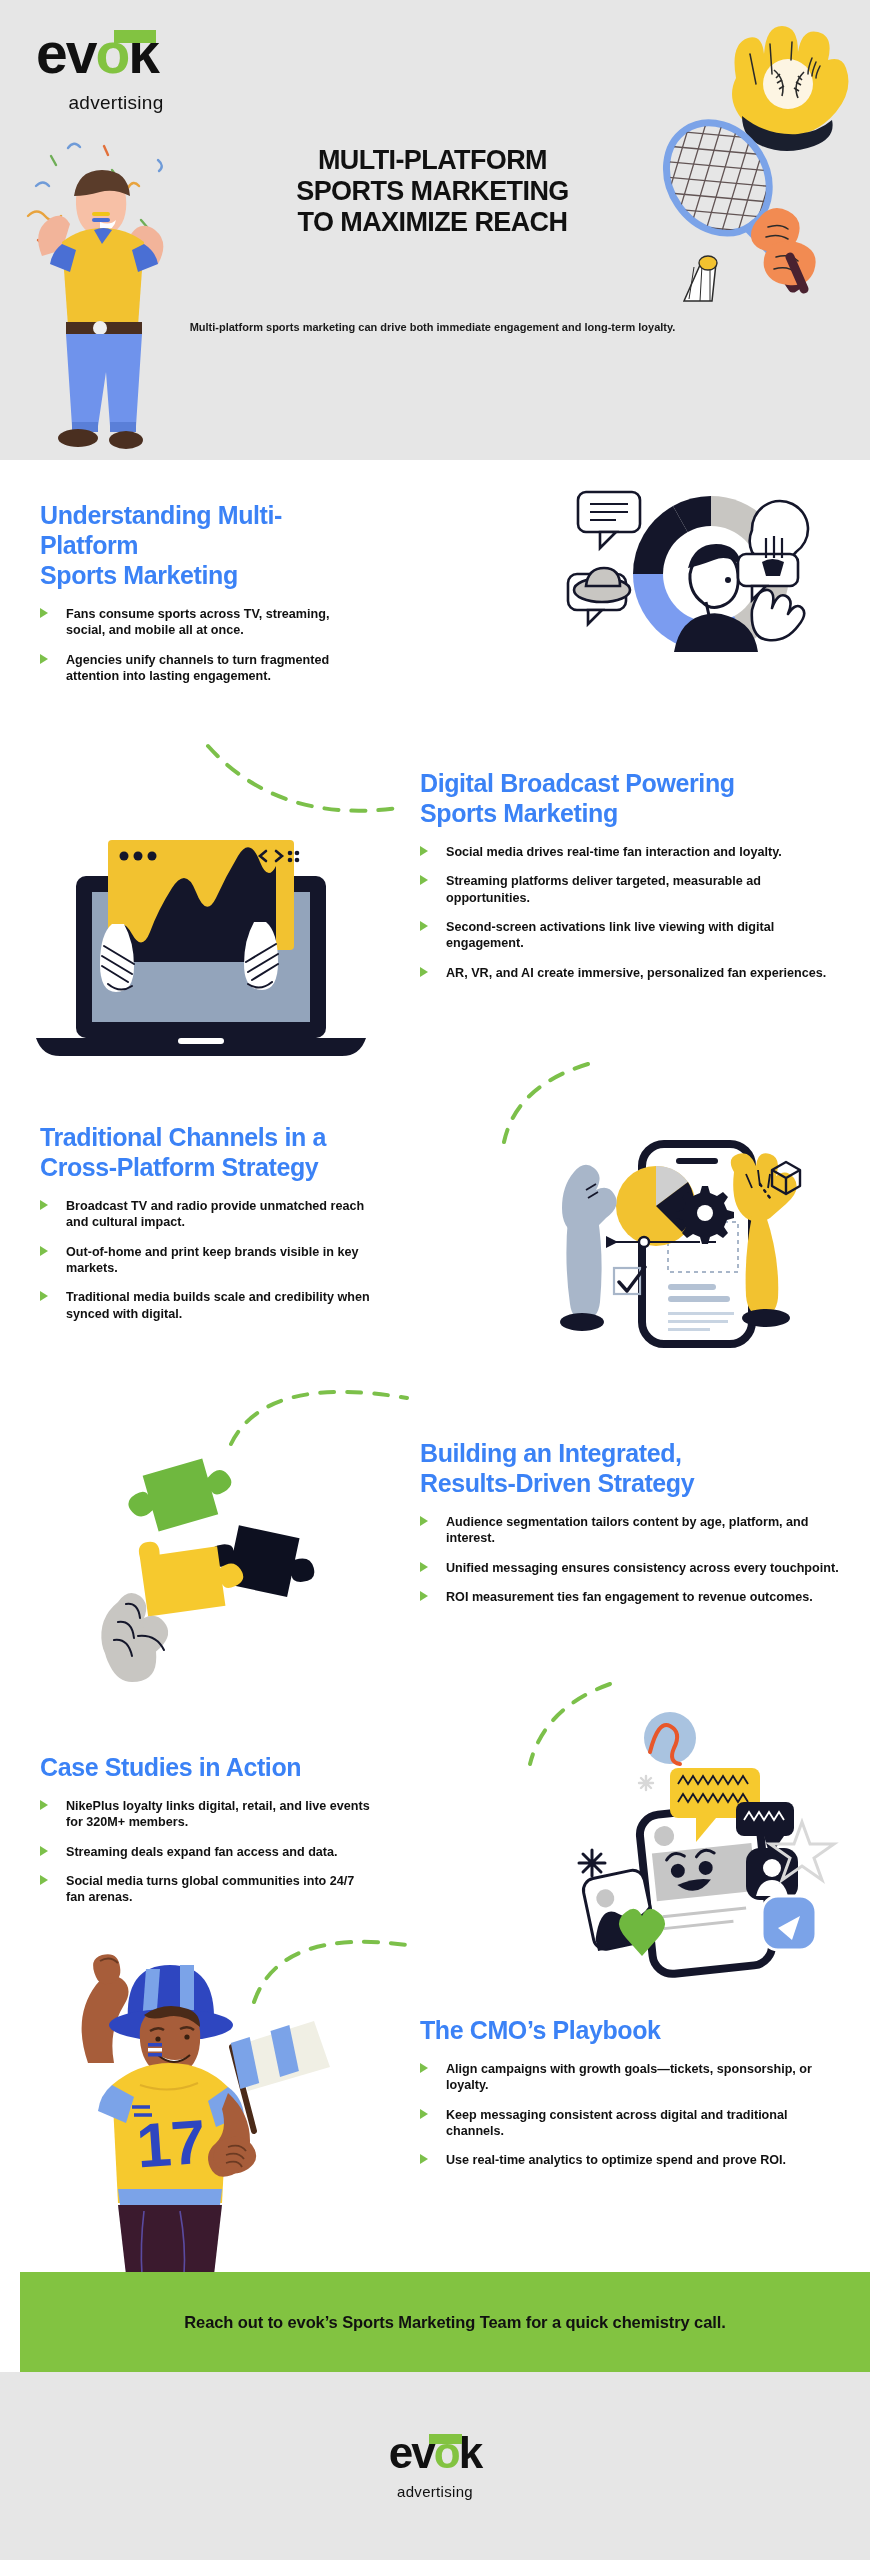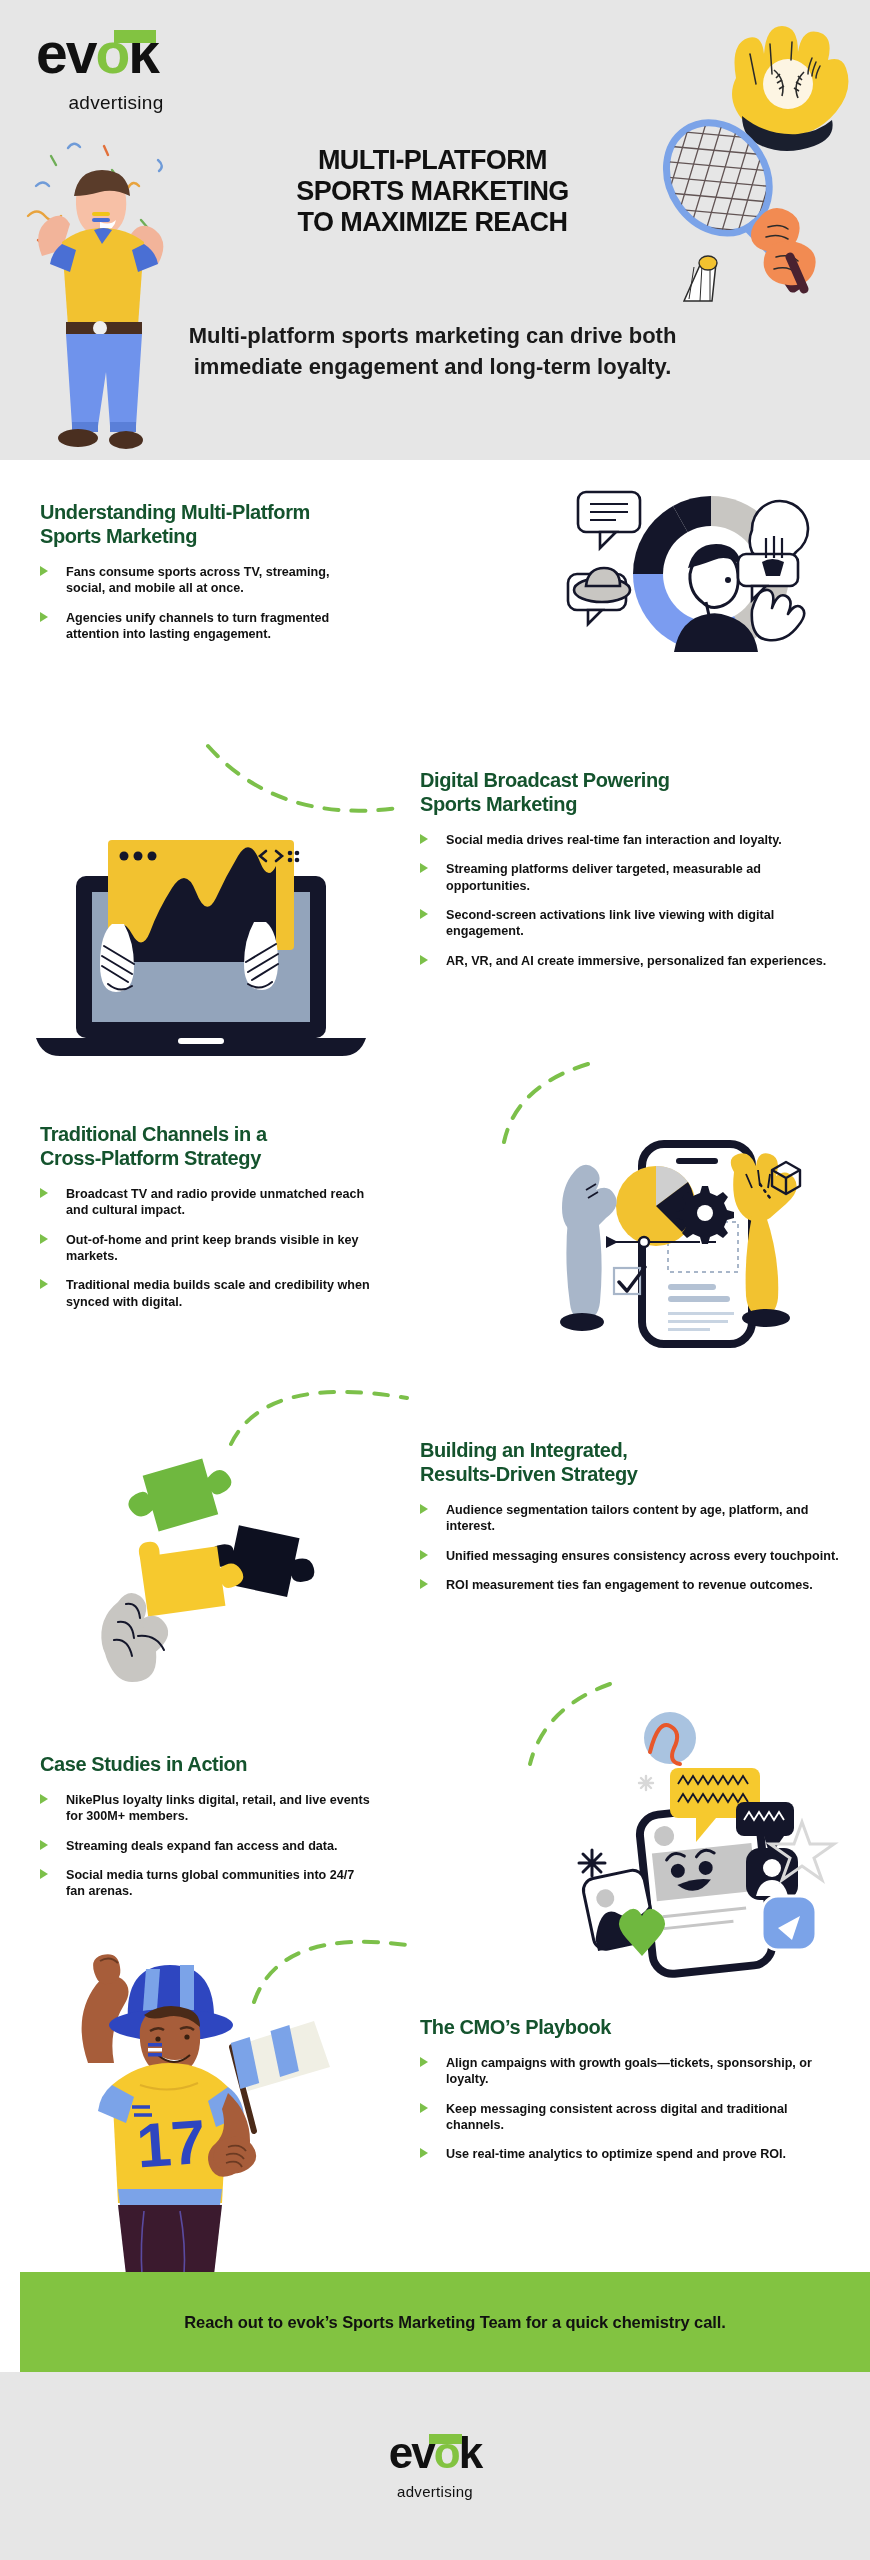--- a/index.html
+++ b/index.html
@@ -20,26 +20,26 @@
   .logo { position:absolute; left:36px; top:28px; width:170px; }
   .logo-word { font-size:57px; font-weight:700; letter-spacing:-2px; line-height:.9; color:#111; position:relative; display:inline-block; }
   .logo-sub { font-size:19px; color:#111; letter-spacing:.3px; margin-top:2px; text-align:center; width:160px; }
   .hero-title {
     position:absolute; left:205px; top:145px; width:455px;
     font-size:27px; font-weight:800; line-height:1.14;
     letter-spacing:-.6px; color:#111; text-align:center;
   }
   .hero-sub {
     position:absolute; left:175px; top:320px; width:515px;
-    font-size:22px; font-weight:600; line-height:1.42; color:#1a1a1a; text-align:center;
+    font-size:11px; font-weight:600; line-height:1.42; color:#1a1a1a; text-align:center;
   }
   
   .section { position:absolute; width:870px; }
   .s-text { position:absolute; }
-  .s-title { font-size:20px; font-weight:800; color:#14532d; line-height:1.2; letter-spacing:-.4px; margin-bottom:16px; }
+  .s-title { font-size:25px; font-weight:800; color:#3b82f6; line-height:1.2; letter-spacing:-.4px; margin-bottom:16px; }
   .bullets { list-style:none; }
   .bullets li {
     position:relative; padding-left:26px; margin-bottom:13px;
     font-size:12.6px; font-weight:700; line-height:1.3; color:#111;
   }
   .bullets li .arw {
     position:absolute; left:0; top:2px;
     width:0; height:0;
     border-left:8px solid #7cc04a;
     border-top:5px solid transparent;
@@ -466,21 +466,21 @@
     <g stroke="#d8d8d8" stroke-width="2.4" stroke-linecap="round">
       <path d="M96 86 v14 M89 93 h14 M91 88 l10 10 M101 88 l-10 10"></path>
     </g>
   </svg>
 
   <div class="s-text" style="left:40px;top:52px;width:330px;">
     <div class="s-title">
       <div>Case Studies in Action</div>
     </div>
     <ul class="bullets">
-      <li><span class="arw"></span><span>NikePlus loyalty links digital, retail, and live events for 300M+ members.</span></li>
+      <li><span class="arw"></span><span>NikePlus loyalty links digital, retail, and live events for 320M+ members.</span></li>
       <li><span class="arw"></span><span>Streaming deals expand fan access and data.</span></li>
       <li><span class="arw"></span><span>Social media turns global communities into 24/7 fan arenas.</span></li>
     </ul>
   </div>
 </div>
 
 <svg class="dash" style="left:248px;top:1930px;" width="170" height="90">
   <path d="M6 72 q26 -76 160 -56" fill="none" stroke="#7cc04a" stroke-width="4" stroke-dasharray="14 13" stroke-linecap="round"></path>
 </svg>
 

